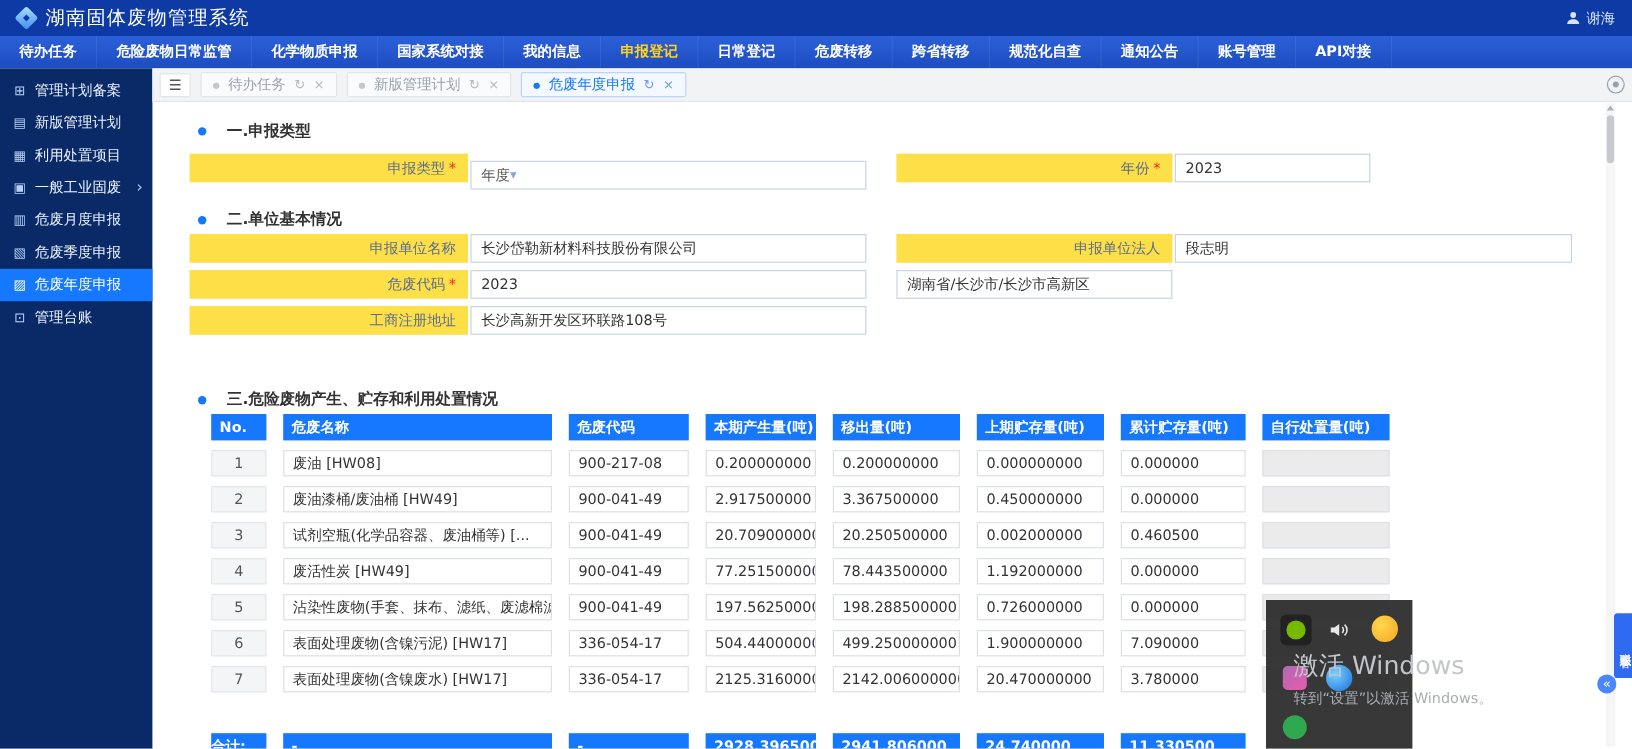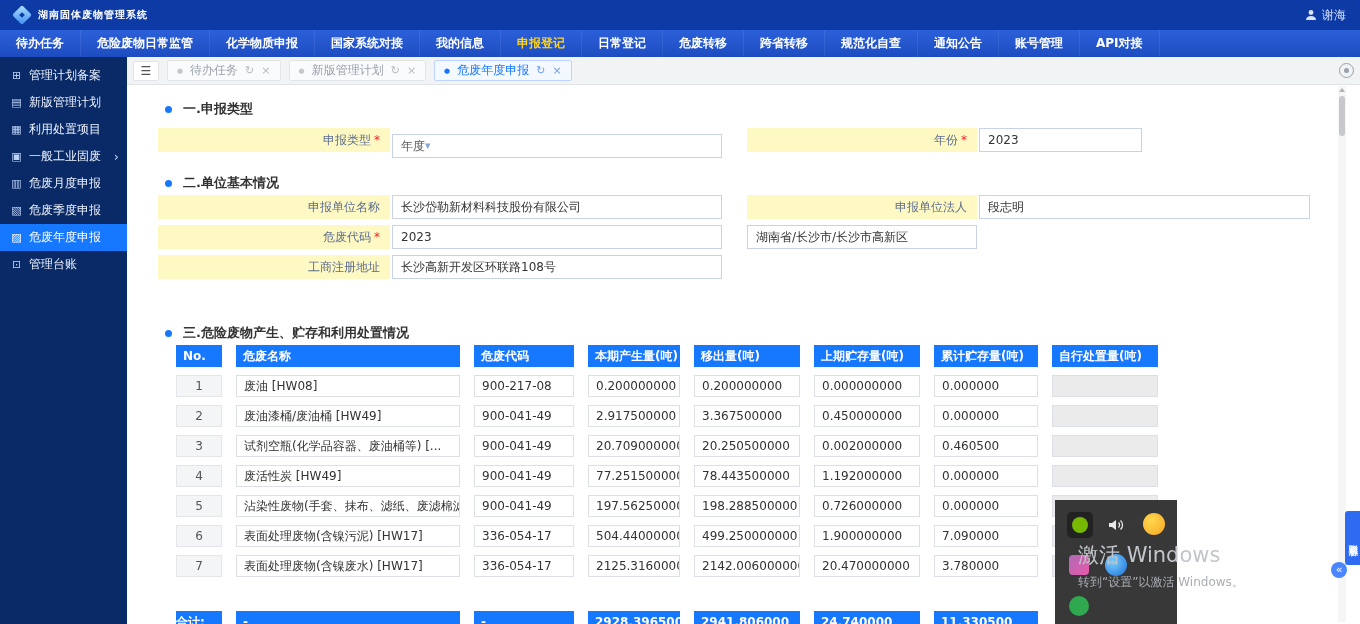--- a/index.html
+++ b/index.html
@@ -4,21 +4,21 @@
 <style>
   * { margin:0; padding:0; box-sizing:border-box; }
   html,body { width:1360px; height:624px; overflow:hidden; }
   body { position:relative; background:#fff; font-family:"DejaVu Sans","Liberation Sans",sans-serif; font-size:12px; color:#333; }
 
   
   .topbar { position:absolute; top:0; left:0; width:1360px; height:30px; background:#0d3aa5; display:flex; align-items:center; padding:0 14px; gap:8px; z-index:5; }
   .logo { width:16px; height:16px; position:relative; flex:0 0 auto; }
   .logo::before { content:""; position:absolute; inset:1px; background:linear-gradient(135deg,#aee0ff,#3f8df0); transform:rotate(45deg); border-radius:2px; }
   .logo::after { content:""; position:absolute; inset:6px; background:#0d3aa5; transform:rotate(45deg); }
-  .app-title { color:#fff; font-size:10px; font-weight:bold; letter-spacing:1px; }
+  .app-title { color:#fff; font-size:16px; font-weight:normal; letter-spacing:1px; }
   .topbar-right { margin-left:auto; display:flex; align-items:center; gap:5px; color:#d7e4ff; cursor:pointer; }
 
   
   .navbar { position:absolute; top:30px; left:0; width:1360px; height:27px; background:linear-gradient(180deg,#2c60d9 0%,#1d4cc0 100%); display:flex; z-index:5; }
   .nav-item { display:flex; align-items:center; padding:0 16px; color:#fff; font-size:12px; font-weight:bold; cursor:pointer; border-right:1px solid rgba(255,255,255,.07); white-space:nowrap; }
   .nav-item.active { color:#ffd21c; }
 
   
   .sidebar { position:absolute; top:57px; left:0; width:127px; height:567px; background:#092a66; padding-top:5px; z-index:5; }
   .side-item { height:27px; display:flex; align-items:center; gap:6px; padding:0 8px 0 10px; color:#ecf2ff; cursor:pointer; white-space:nowrap; }
@@ -35,27 +35,27 @@
   .tab .tab-dot { font-size:7px; color:#c3c8cf; }
   .tab .tab-r, .tab .tab-x { color:#b6bcc4; font-size:11px; }
   .tab.active { background:#f4f8ff; border-color:#bcd4ff; color:#1677ff; }
   .tab.active .tab-dot { color:#1677ff; }
   .tab.active .tab-r, .tab.active .tab-x { color:#6f9ef0; }
   .target-btn { margin-left:auto; width:15px; height:15px; border:1px solid #98a1ad; border-radius:50%; position:relative; cursor:pointer; flex:0 0 auto; }
   .target-btn::after { content:""; position:absolute; inset:4px; background:#98a1ad; border-radius:50%; }
 
   
   .content { position:absolute; top:85px; left:127px; width:1233px; height:539px; background:#fff; overflow:hidden; }
-  .sec { display:flex; align-items:center; gap:11px; margin-left:38px; font-size:13px; font-weight:bold; color:#333; }
+  .sec { display:flex; align-items:center; gap:17px; margin-left:38px; font-size:13px; font-weight:bold; color:#333; }
   .sec-dot { width:7px; height:7px; border-radius:50%; background:#1677ff; flex:0 0 auto; }
   .sec1 { margin-top:15px; } .sec2 { margin-top:16px; } .sec3 { margin-top:45px; }
 
   .form-grid { display:grid; grid-template-columns:232px 330px 21px 230px 331px; column-gap:2px; margin-left:31px; align-items:center; }
   .fr1 { margin-top:4px; } .fr2 { margin-top:3px; } .fr { margin-top:6px; }
-  .flabel { height:24px; line-height:24px; background:#fef9c3; text-align:right; padding-right:10px; color:#5d6d8e; white-space:nowrap; overflow:hidden; }
+  .flabel { height:24px; line-height:24px; background:#fde047; text-align:right; padding-right:10px; color:#5d6d8e; white-space:nowrap; overflow:hidden; }
   .req { color:#f5222d; margin-left:3px; }
   .fvalue { height:24px; line-height:22px; border:1px solid #c8d3e6; background:#fff; padding:0 8px; font-size:12px; color:#333; white-space:nowrap; overflow:hidden; font-family:inherit; width:100%; }
   input.fvalue { outline:none; }
   .select { display:flex; align-items:center; justify-content:flex-start; color:#555; cursor:pointer;margin-top:12px; }
   .sel-chev { color:#8aa6d6; font-size:11px; }
   .w163 { width:163px; justify-self:start; }
 
   
   .wgrid { display:grid; grid-template-columns:46px 224px 100px 92px 106px 106px 104px 106px; column-gap:14px; row-gap:8px; margin-left:49px;border-radius:9px; }
   .whead { margin-top:3px; margin-bottom:8px; }

